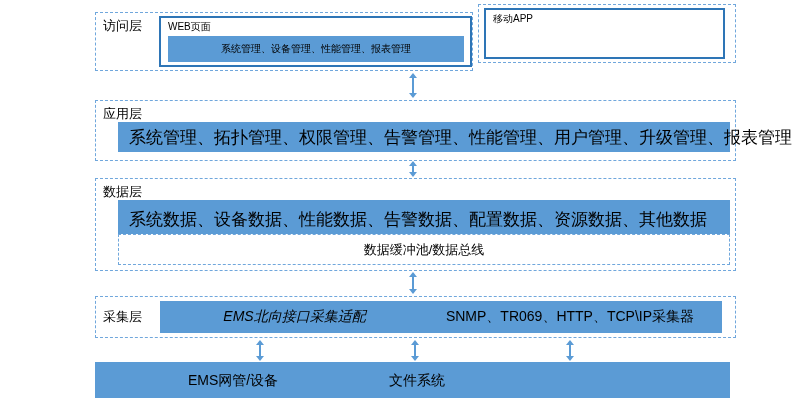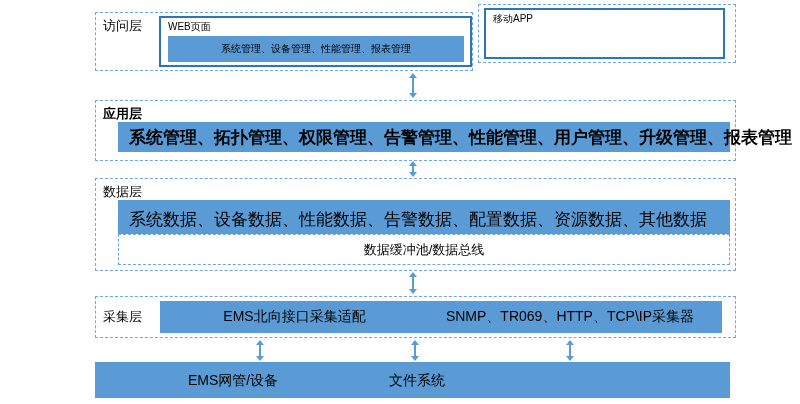--- a/index.html
+++ b/index.html
@@ -53,42 +53,42 @@
   <div class="dashed-box" style="left:478px;top:4px;width:258px;height:59px;">
     <div class="panel" style="left:5px;top:3px;width:241px;height:51px;">
       <div class="panel-title">移动APP</div>
     </div>
   </div>
 
   <div class="varrow" style="left:408px;top:73px;height:25px;">
       <div class="shaft"></div>
     </div>
 
-  <div class="dashed-box" style="left:95px;top:100px;width:641px;height:61px;font-weight:bold;">
+  <div class="dashed-box" style="left:95px;top:100px;width:641px;height:61px;">
     <div class="layer-label">应用层</div>
     <div class="wide-bar" style="left:22px;top:21px;width:612px;height:30px;">系统管理、拓扑管理、权限管理、告警管理、性能管理、用户管理、升级管理、报表管理</div>
   </div>
 
   <div class="varrow" style="left:408px;top:161px;height:16px;">
       <div class="shaft"></div>
     </div>
 
   <div class="dashed-box" style="left:95px;top:178px;width:641px;height:93px;">
     <div class="layer-label">数据层</div>
     <div class="wide-bar" style="left:22px;top:21px;width:612px;height:38px;">系统数据、设备数据、性能数据、告警数据、配置数据、资源数据、其他数据</div>
     <div class="bus-box" style="left:22px;top:55px;width:612px;height:31px;">数据缓冲池/数据总线</div>
   </div>
 
   <div class="varrow" style="left:408px;top:272px;height:22px;">
       <div class="shaft"></div>
     </div>
 
   <div class="dashed-box" style="left:95px;top:296px;width:641px;height:42px;">
     <div class="layer-label" style="top:11px;">采集层</div>
-    <div class="center-bar" style="left:64px;top:4px;width:269px;height:32px;font-size:14px;">EMS北向接口采集适配</div>
+    <div class="center-bar" style="left:64px;top:4px;width:269px;height:32px;font-size:14px;font-style:italic;">EMS北向接口采集适配</div>
     <div class="center-bar" style="left:322px;top:4px;width:304px;height:32px;font-size:14px;">SNMP、TR069、HTTP、TCP\IP采集器</div>
   </div>
 
   <div class="varrow" style="left:255px;top:340px;height:21px;">
       <div class="shaft"></div>
     </div>
   <div class="varrow" style="left:410px;top:340px;height:21px;">
       <div class="shaft"></div>
     </div>
   <div class="varrow" style="left:565px;top:340px;height:21px;">

